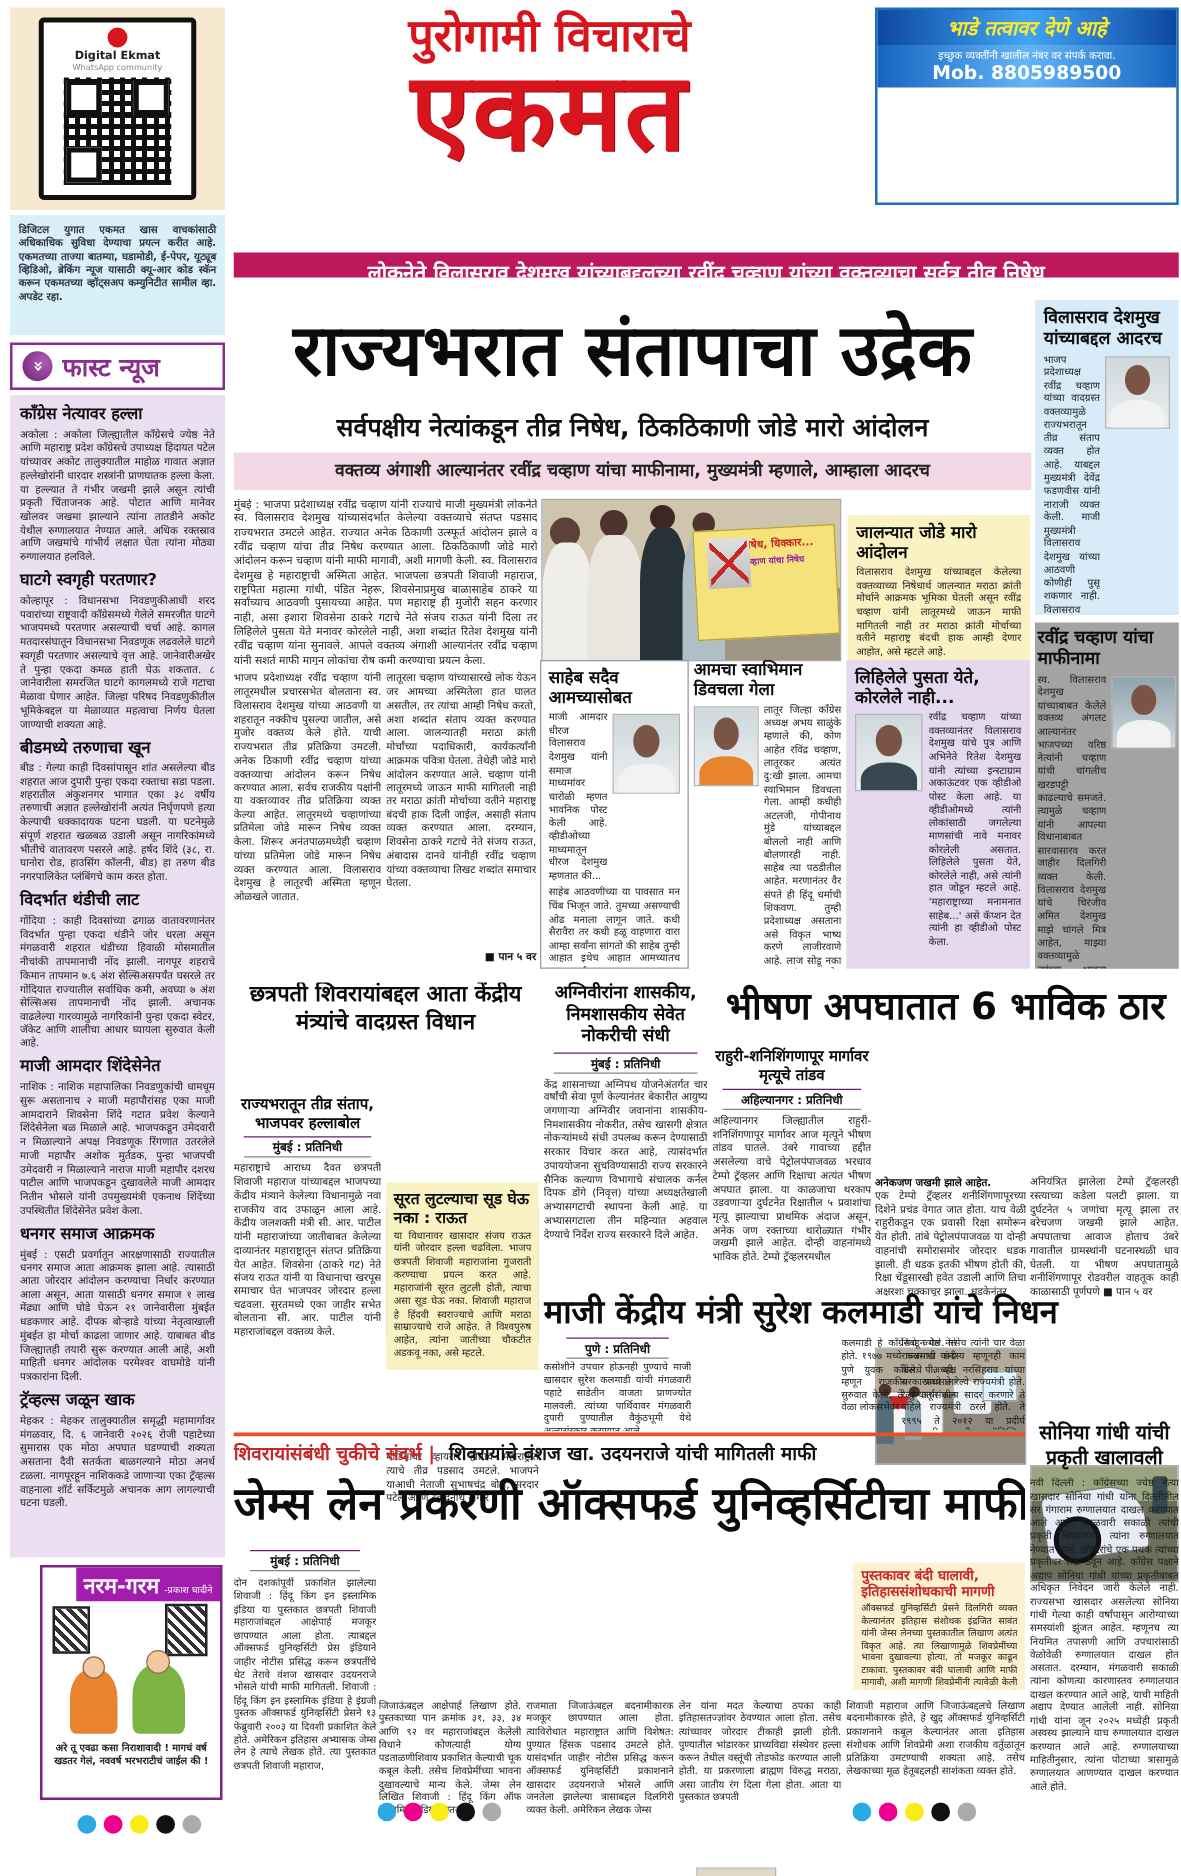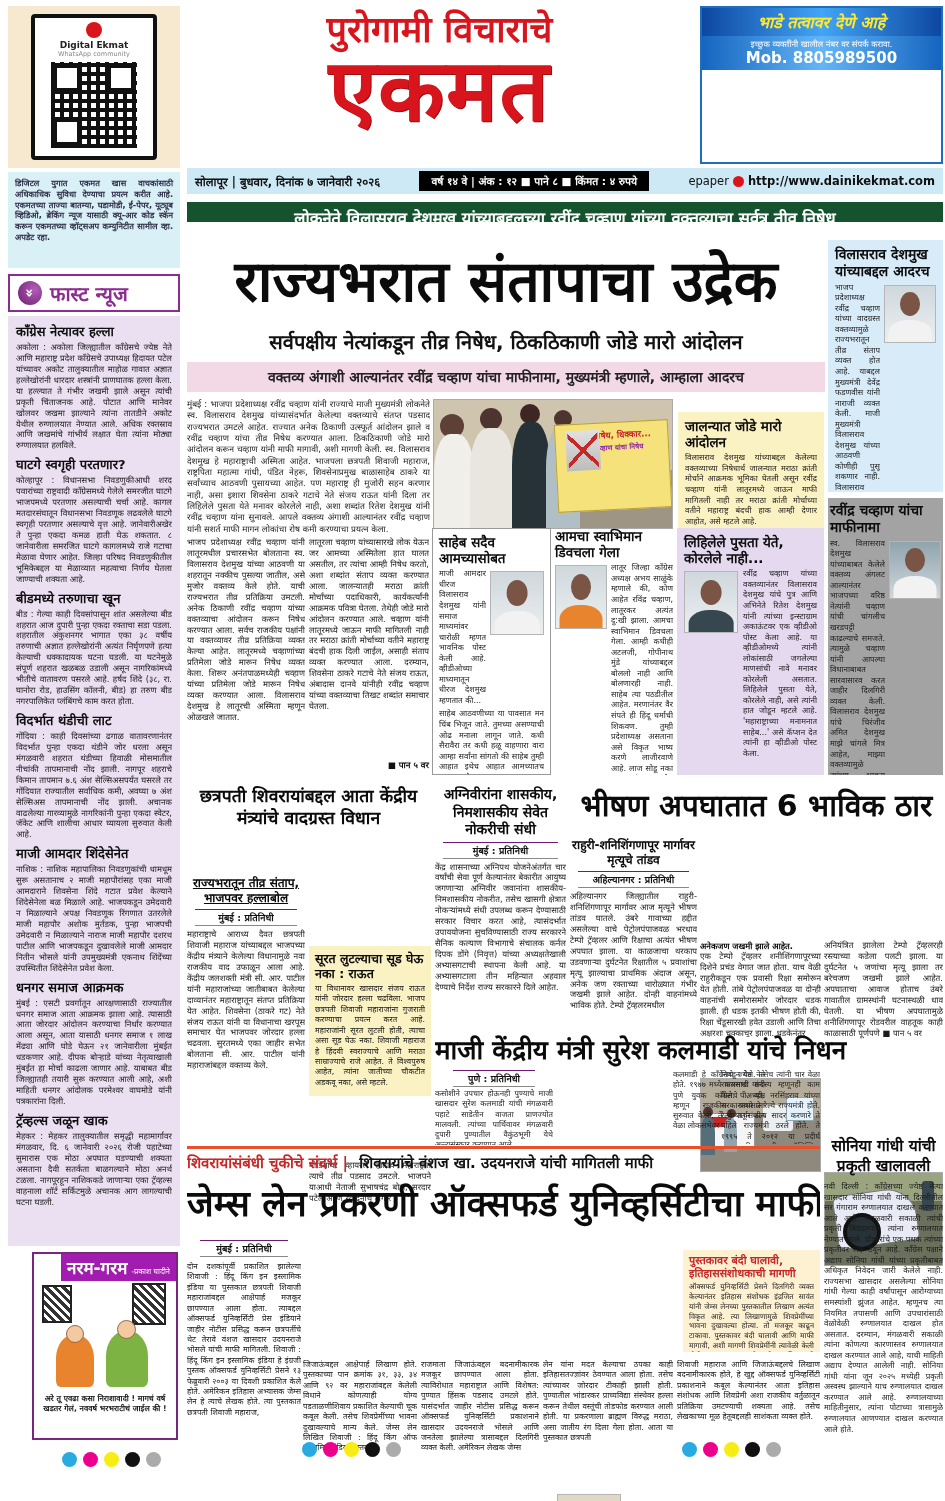--- a/index.html
+++ b/index.html
@@ -111,31 +111,22 @@
   </div>
 
   <div class="abs" style="left:700px;top:6px;width:243px;height:158px;border:2px solid #1d6fbd;display:flex;flex-direction:column;">
     <div style="background:linear-gradient(90deg,#0d47a1,#42a5f5,#0d47a1);color:#ffe92b;font-weight:800;font-style:italic;font-size:16px;text-align:center;padding:3px 0;">भाडे तत्वावर देणे आहे</div>
     <div style="background:linear-gradient(90deg,#1565c0,#64b5f6,#1565c0);text-align:center;padding:2px 0 3px 0;">
       <div style="color:#fff;font-size:8.3px;">इच्छुक व्यक्तींनी खालील नंबर वर संपर्क करावा.</div>
       <div style="color:#fff;font-weight:800;font-size:15px;">Mob. 8805989500</div>
     </div>
   </div>
 
-  <div class="abs" style="left:187px;top:168px;width:756px;height:26px;background:#cde9f5;display:flex;align-items:center;justify-content:space-between;padding:0 8px;">
-    <span style="font-weight:bold;font-size:11.5px;color:#111;">सोलापूर | बुधवार, दिनांक ७ जानेवारी २०२६</span>
-    <span style="background:#000;color:#fff;font-weight:bold;font-size:10.5px;padding:3px 12px;">वर्ष १४ वे | अंक : १२ ■ पाने ८ ■ किंमत : ४ रुपये</span>
-    <span style="display:flex;align-items:center;gap:4px;">
-      <span style="font-size:11.5px;color:#111;">epaper</span>
-      <span style="width:11px;height:11px;border-radius:50%;background:#d8151d;display:inline-block;"></span>
-      <span style="font-size:11.5px;font-weight:bold;color:#111;">http://www.dainikekmat.com</span>
-    </span>
-  </div>
-
-  <div class="abs" style="left:187px;top:202px;width:756px;height:20px;background:#14532d;color:#fff;font-weight:bold;font-size:16.5px;line-height:34px;text-align:center;white-space:nowrap;overflow:hidden;">लोकनेते विलासराव देशमुख यांच्याबद्दलच्या रवींद्र चव्हाण यांच्या वक्तव्याचा सर्वत्र तीव्र निषेध</div>
+
+  <div class="abs" style="left:187px;top:202px;width:756px;height:20px;background:#be185d;color:#fff;font-weight:bold;font-size:16.5px;line-height:34px;text-align:center;white-space:nowrap;overflow:hidden;">लोकनेते विलासराव देशमुख यांच्याबद्दलच्या रवींद्र चव्हाण यांच्या वक्तव्याचा सर्वत्र तीव्र निषेध</div>
 
   <div class="abs" style="left:187px;top:326px;width:638px;height:32px;font-size:20px;font-weight:800;color:#111;text-align:center;line-height:32px;white-space:nowrap;overflow:hidden;">सर्वपक्षीय नेत्यांकडून तीव्र निषेध, ठिकठिकाणी जोडे मारो आंदोलन</div>
 
   <div class="abs" style="left:187px;top:240px;width:638px;height:82px;font-size:57px;font-weight:800;color:#0b0b0b;text-align:center;line-height:82px;white-space:nowrap;overflow:hidden;">राज्यभरात संतापाचा उद्रेक</div>
 
   <div class="abs" style="left:187px;top:362px;width:638px;height:30px;background:#f3d9e6;font-size:14px;font-weight:800;color:#222;text-align:center;line-height:30px;white-space:nowrap;overflow:hidden;">वक्तव्य अंगाशी आल्यानंतर रवींद्र चव्हाण यांचा माफीनामा, मुख्यमंत्री म्हणाले, आम्हाला आदरच</div>
 
   <div class="abs t" style="left:187px;top:399px;width:243px;height:133px;font-size:8.6px;">मुंबई : भाजपा प्रदेशाध्यक्ष रवींद्र चव्हाण यांनी राज्याचे माजी मुख्यमंत्री लोकनेते स्व. विलासराव देशमुख यांच्यासंदर्भात केलेल्या वक्तव्याचे संतप्त पडसाद राज्यभरात उमटले आहेत. राज्यात अनेक ठिकाणी उत्स्फूर्त आंदोलन झाले व रवींद्र चव्हाण यांचा तीव्र निषेध करण्यात आला. ठिकठिकाणी जोडे मारो आंदोलन करून चव्हाण यांनी माफी मागावी, अशी मागणी केली. स्व. विलासराव देशमुख हे महाराष्ट्राची अस्मिता आहेत. भाजपला छत्रपती शिवाजी महाराज, राष्ट्रपिता महात्मा गांधी, पंडित नेहरू, शिवसेनाप्रमुख बाळासाहेब ठाकरे या सर्वांच्याच आठवणी पुसायच्या आहेत. पण महाराष्ट्र ही मुजोरी सहन करणार नाही, असा इशारा शिवसेना ठाकरे गटाचे नेते संजय राऊत यांनी दिला तर लिहिलेले पुसता येते मनावर कोरलेले नाही, अशा शब्दांत रितेश देशमुख यांनी रवींद्र चव्हाण यांना सुनावले. आपले वक्तव्य अंगाशी आल्यानंतर रवींद्र चव्हाण यांनी सशर्त माफी मागून लोकांचा रोष कमी करण्याचा प्रयत्न केला.</div>
 
   <div class="abs scene" style="left:433px;top:399px;width:240px;height:130px;background:linear-gradient(180deg,#cfc4ae 0 55%,#9f9584 55% 100%);">
@@ -195,21 +186,21 @@
 
   <div class="abs" style="left:828px;top:498px;width:115px;height:277px;background:#a3a3a3;padding:4px 2px;overflow:hidden;">
     <div class="boxT" style="font-size:14px;">रवींद्र चव्हाण यांचा माफीनामा</div>
     <div class="por blue" style="float:right;width:50px;height:56px;margin:2px 0 2px 4px;"></div>
     <div class="t" style="font-size:8px;">स्व. विलासराव देशमुख यांच्याबाबत केलेले वक्तव्य अंगलट आल्यानंतर भाजपच्या वरिष्ठ नेत्यांनी चव्हाण यांची चांगलीच खरडपट्टी काढल्याचे समजते. त्यामुळे चव्हाण यांनी आपल्या विधानाबाबत सारवासारव करत जाहीर दिलगिरी व्यक्त केली. विलासराव देशमुख यांचे चिरंजीव अमित देशमुख माझे चांगले मित्र आहेत, माझ्या वक्तव्यामुळे त्यांच्या भावना दुखावल्या असतील तर मी दिलगिरी व्यक्त करतो, असे चव्हाण म्हणाले.</div>
   </div>
 
   <div class="abs" style="left:187px;top:786px;width:243px;height:84px;font-size:17.5px;font-weight:800;color:#0b0b0b;text-align:center;line-height:1.25;overflow:hidden;">छत्रपती शिवरायांबद्दल आता केंद्रीय मंत्र्यांचे वादग्रस्त विधान</div>
 
   <div class="abs" style="left:187px;top:876px;width:118px;height:264px;">
-    <div class="hd" style="font-size:12px;text-align:center;line-height:1.25;text-decoration:underline;">राज्यभरातून तीव्र संताप, भाजपवर हल्लाबोल</div>
+    <div class="hd" style="font-size:12px;text-align:center;line-height:1.25;">राज्यभरातून तीव्र संताप, भाजपवर हल्लाबोल</div>
     <div class="byline">मुंबई : प्रतिनिधी</div>
     <div class="t" style="height:190px;">महाराष्ट्राचे आराध्य दैवत छत्रपती शिवाजी महाराज यांच्याबद्दल भाजपच्या केंद्रीय मंत्र्याने केलेल्या विधानामुळे नवा राजकीय वाद उफाळून आला आहे. केंद्रीय जलशक्ती मंत्री सी. आर. पाटील यांनी महाराजांच्या जातीबाबत केलेल्या दाव्यानंतर महाराष्ट्रातून संतप्त प्रतिक्रिया येत आहेत. शिवसेना (ठाकरे गट) नेते संजय राऊत यांनी या विधानाचा खरपूस समाचार घेत भाजपवर जोरदार हल्ला चढवला. सुरतमध्ये एका जाहीर सभेत बोलताना सी. आर. पाटील यांनी महाराजांबद्दल वक्तव्य केले.</div>
   </div>
 
   <div class="abs scene" style="left:309px;top:836px;width:122px;height:106px;background:linear-gradient(180deg,#b9c9b6 0 30%,#dfe6df 30% 100%);">
     <div style="position:absolute;left:46px;top:16px;width:26px;height:26px;border-radius:50%;background:#7a5546;"></div>
     <div style="position:absolute;left:30px;top:40px;width:60px;height:66px;border-radius:45% 45% 0 0;background:#f4f4f0;"></div>
     <div style="position:absolute;left:56px;top:70px;width:3px;height:30px;background:#444;"></div>
     <div style="position:absolute;left:0;bottom:0;width:100%;height:14px;background:#8a6f4d;"></div>
   </div>

